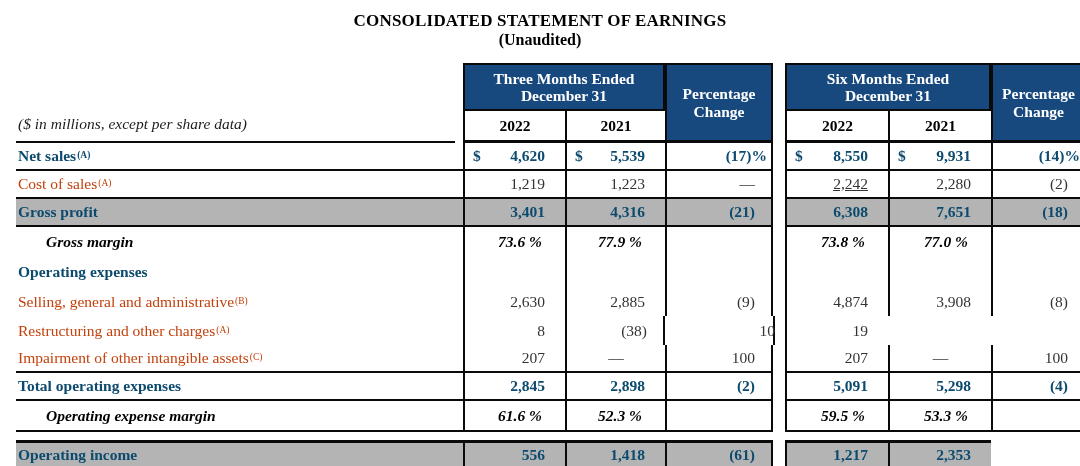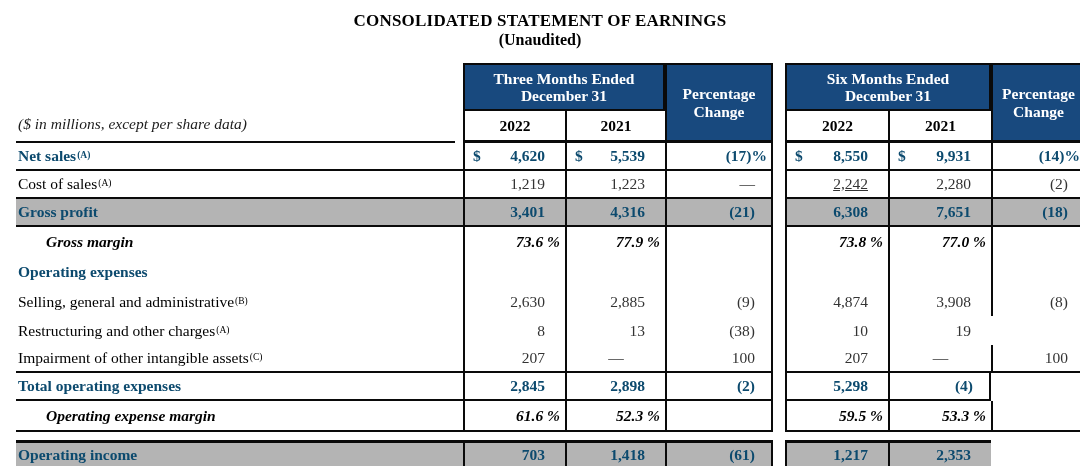--- a/index.html
+++ b/index.html
@@ -19,40 +19,40 @@
   .hp{background:var(--blue);color:#fff;font-weight:bold;flex-direction:column;justify-content:center;
       text-align:center;line-height:1.12;border:2px solid #0a0a0a;border-bottom-width:2px;}
   .hpct{background:var(--blue);color:#fff;font-weight:bold;justify-content:center;text-align:center;
       line-height:1.12;border:2px solid #0a0a0a;border-bottom-width:3px;padding:0 8px;}
   .yr{background:#fff;font-weight:bold;justify-content:center;border-left:2px solid #0a0a0a;
       border-bottom:3px solid #0a0a0a;font-size:16px;}
   .note{font-style:italic;color:#1c1c1c;align-items:flex-end;padding:0 0 5px 2px;
       border-bottom:2px solid #0a0a0a;}
 
   
-  .lc{padding-left:2px;color:#000000;}
+  .lc{padding-left:2px;color:#c2410c;}
   .lc.ind{padding-left:30px;}
   .lc sup{font-size:9.5px;line-height:0;margin-left:1px;transform:translateY(-1px);}
   .dc{border-left:2px solid #0a0a0a;color:#333;}
   .c-a3,.c-b3{border-right:2px solid #0a0a0a;}
   .bb{border-bottom:2px solid #0a0a0a;}
   .btk{border-top:3px solid #0a0a0a;}
   .shade{background:var(--gray);}
   .s-bold{font-weight:bold;color:#0c4a6e;}
   .s-bold .dollar{font-weight:bold;}
   .s-bold-italic{font-weight:bold;font-style:italic;color:#000;}
   .g0,.gg,.spacer-row{background-clip:padding-box;}
   .gg,.spacer-row{background:#fff;}
 
   
   .k-num{justify-content:flex-end;padding-right:20px;}
   .k-num.has-d{justify-content:space-between;padding-left:8px;}
   .k-pct{justify-content:flex-end;padding-right:16px;}
   .k-pctp{justify-content:flex-end;padding-right:4px;}
-  .k-mgn{justify-content:flex-end;padding-right:5px;}
+  .k-mgn{justify-content:flex-end;padding-right:23px;}
   .k-dash{justify-content:center;}
 </style>
 </head>
 <body>
 
 <div class="page">
 
   <div class="title">
     <div class="t1">CONSOLIDATED STATEMENT OF EARNINGS</div>
     <div class="t2">(Unaudited)</div>
@@ -209,23 +209,20 @@
         <span>(8)</span>
       </div>
       <div class="lc s-regular" style="grid-row: 9;">
         <span>Restructuring and other charges</span>
         <sup>(A)</sup>
       </div>
       <div class="g0" style="grid-row: 9;"></div>
       <div class="dc c-a1 s-regular k-num" style="grid-row: 9;">
         <span>8</span>
       </div>
-      <div class="dc c-a2 s-regular k-num" style="grid-row: 9;">
-        <span>13</span>
-      </div>
       <div class="dc c-a3 s-regular k-pct" style="grid-row: 9;">
         <span>(38)</span>
       </div>
       <div class="gg" style="grid-row: 9;"></div>
       <div class="dc c-b1 s-regular k-num" style="grid-row: 9;">
         <span>10</span>
       </div>
       <div class="dc c-b2 s-regular k-num" style="grid-row: 9;">
         <span>19</span>
       </div>
@@ -260,20 +257,23 @@
       <div class="dc c-a1 s-bold bb k-num" style="grid-row: 11;">
         <span>2,845</span>
       </div>
       <div class="dc c-a2 s-bold bb k-num" style="grid-row: 11;">
         <span>2,898</span>
       </div>
       <div class="dc c-a3 s-bold bb k-pct" style="grid-row: 11;">
         <span>(2)</span>
       </div>
       <div class="gg" style="grid-row: 11;"></div>
+      <div class="dc c-b1 s-bold bb k-num" style="grid-row: 11;">
+        <span>5,091</span>
+      </div>
       <div class="dc c-b2 s-bold bb k-num" style="grid-row: 11;">
         <span>5,298</span>
       </div>
       <div class="dc c-b3 s-bold bb k-pct" style="grid-row: 11;">
         <span>(4)</span>
       </div>
       <div class="lc s-bold-italic bb ind" style="grid-row: 12;">
         <span>Operating expense margin</span>
       </div>
       <div class="g0 bb" style="grid-row: 12;"></div>
@@ -291,21 +291,21 @@
       <div class="dc c-b2 s-bold-italic bb k-mgn" style="grid-row: 12;">
         <span>53.3 %</span>
       </div>
       <div class="dc c-b3 s-bold-italic bb k-empty" style="grid-row: 12;"></div>
       <div class="spacer-row" style="grid-area: 13 / 1 / auto / -1;"></div>
       <div class="lc s-bold btk shade" style="grid-row: 14;">
         <span>Operating income</span>
       </div>
       <div class="g0 btk shade" style="grid-row: 14;"></div>
       <div class="dc c-a1 s-bold btk shade k-num" style="grid-row: 14;">
-        <span>703</span>
+        <span>556</span>
       </div>
       <div class="dc c-a2 s-bold btk shade k-num" style="grid-row: 14;">
         <span>1,418</span>
       </div>
       <div class="dc c-a3 s-bold btk shade k-pct" style="grid-row: 14;">
         <span>(61)</span>
       </div>
       <div class="gg" style="grid-row: 14;"></div>
       <div class="dc c-b1 s-bold btk shade k-num" style="grid-row: 14;">
         <span>1,217</span>

